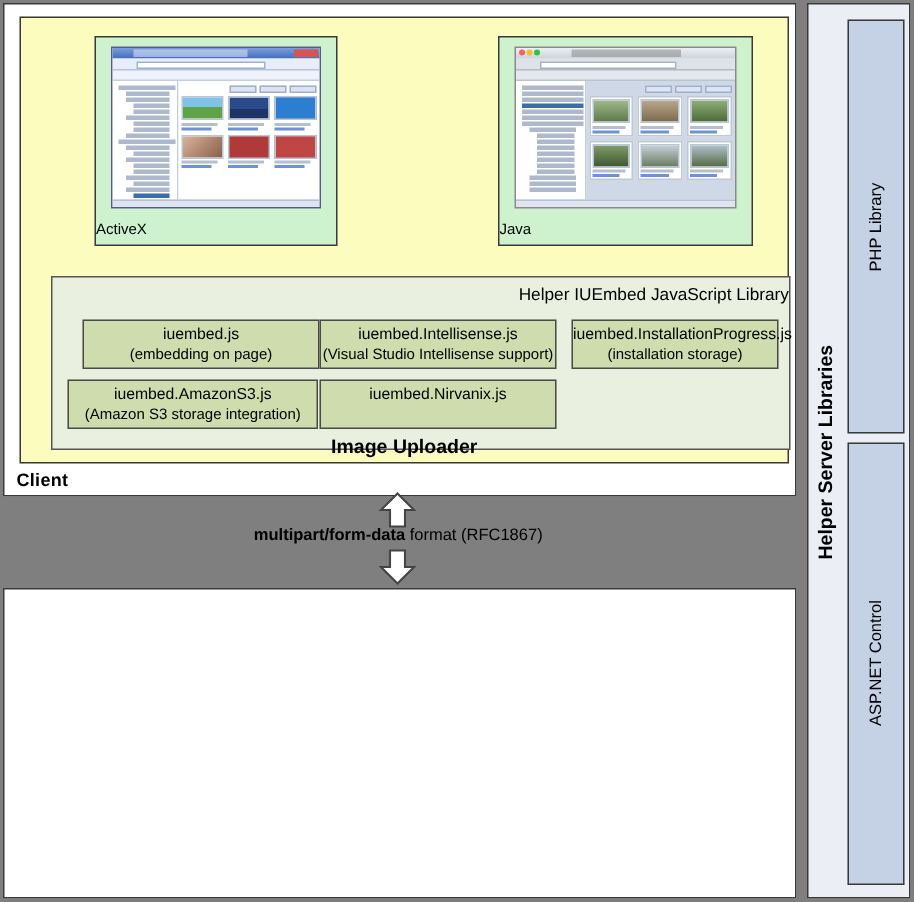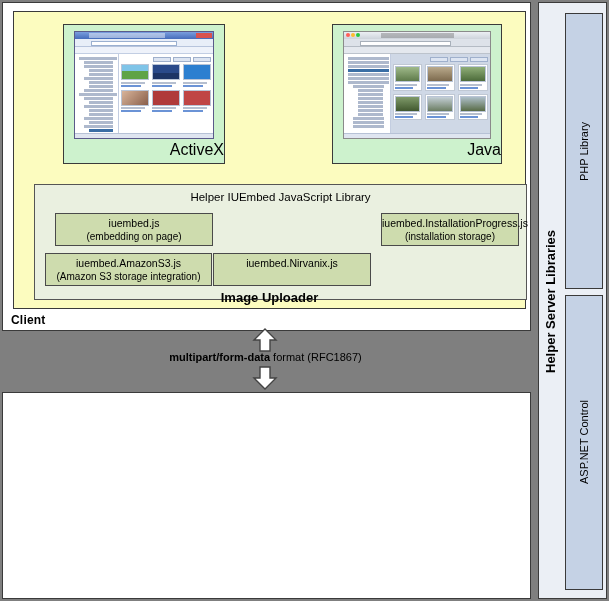--- a/index.html
+++ b/index.html
@@ -38,31 +38,31 @@
 
   
   .tech-panel {
     position:absolute; top:12px; height:140px;
     background:#cdf2cd; border:1px solid #3a3a3a;
   }
   #tech-activex { left:49px; width:162px; }
   #tech-java { left:318px; width:170px; }
   .tech-label {
     position:absolute; left:0; right:0; bottom:4px;
-    text-align:right; font-size:16px;
+    text-align:left; font-size:10px;
   }
   .shot { position:absolute; left:50%; transform:translateX(-50%); top:6px; }
 
   
   #lib-panel {
     left:20px; top:172px; width:493px; height:116px;
     background:#eaf0e0; border:1px solid #555;
   }
   #lib-title {
-    position:absolute; left:0; right:0; top:6px; text-align:center; font-size:11.5px;
+    position:absolute; left:0; right:0; top:6px; text-align:right; font-size:11.5px;
   }
   .lib-item {
     position:absolute; background:#cedcae; border:1px solid #4a4a4a;
     text-align:center; padding-top:3px; line-height:13px; font-size:10.5px;
   }
   .lib-item .sub { font-size:10px; display:block; }
   #lib-0 { left:20px; top:28px; width:158px; height:33px; }
   #lib-1 { left:178px; top:28px; width:158px; height:33px; }
   #lib-2 { left:346px; top:28px; width:138px; height:33px; }
   #lib-3 { left:10px; top:68px; width:167px; height:33px; }
@@ -319,20 +319,24 @@
         <div class="tech-label">Java</div>
       </div>
 
       <div class="box" id="lib-panel">
         <div id="lib-title">Helper IUEmbed JavaScript Library</div>
 
         <div class="lib-item" id="lib-0">
           <span>iuembed.js</span>
           <span class="sub">(embedding on page)</span>
         </div>
+        <div class="lib-item" id="lib-1">
+          <span>iuembed.Intellisense.js</span>
+          <span class="sub">(Visual Studio Intellisense support)</span>
+        </div>
         <div class="lib-item" id="lib-2">
           <span>iuembed.InstallationProgress.js</span>
           <span class="sub">(installation storage)</span>
         </div>
         <div class="lib-item" id="lib-3">
           <span>iuembed.AmazonS3.js</span>
           <span class="sub">(Amazon S3 storage integration)</span>
         </div>
         <div class="lib-item" id="lib-4">
           <span>iuembed.Nirvanix.js</span>

